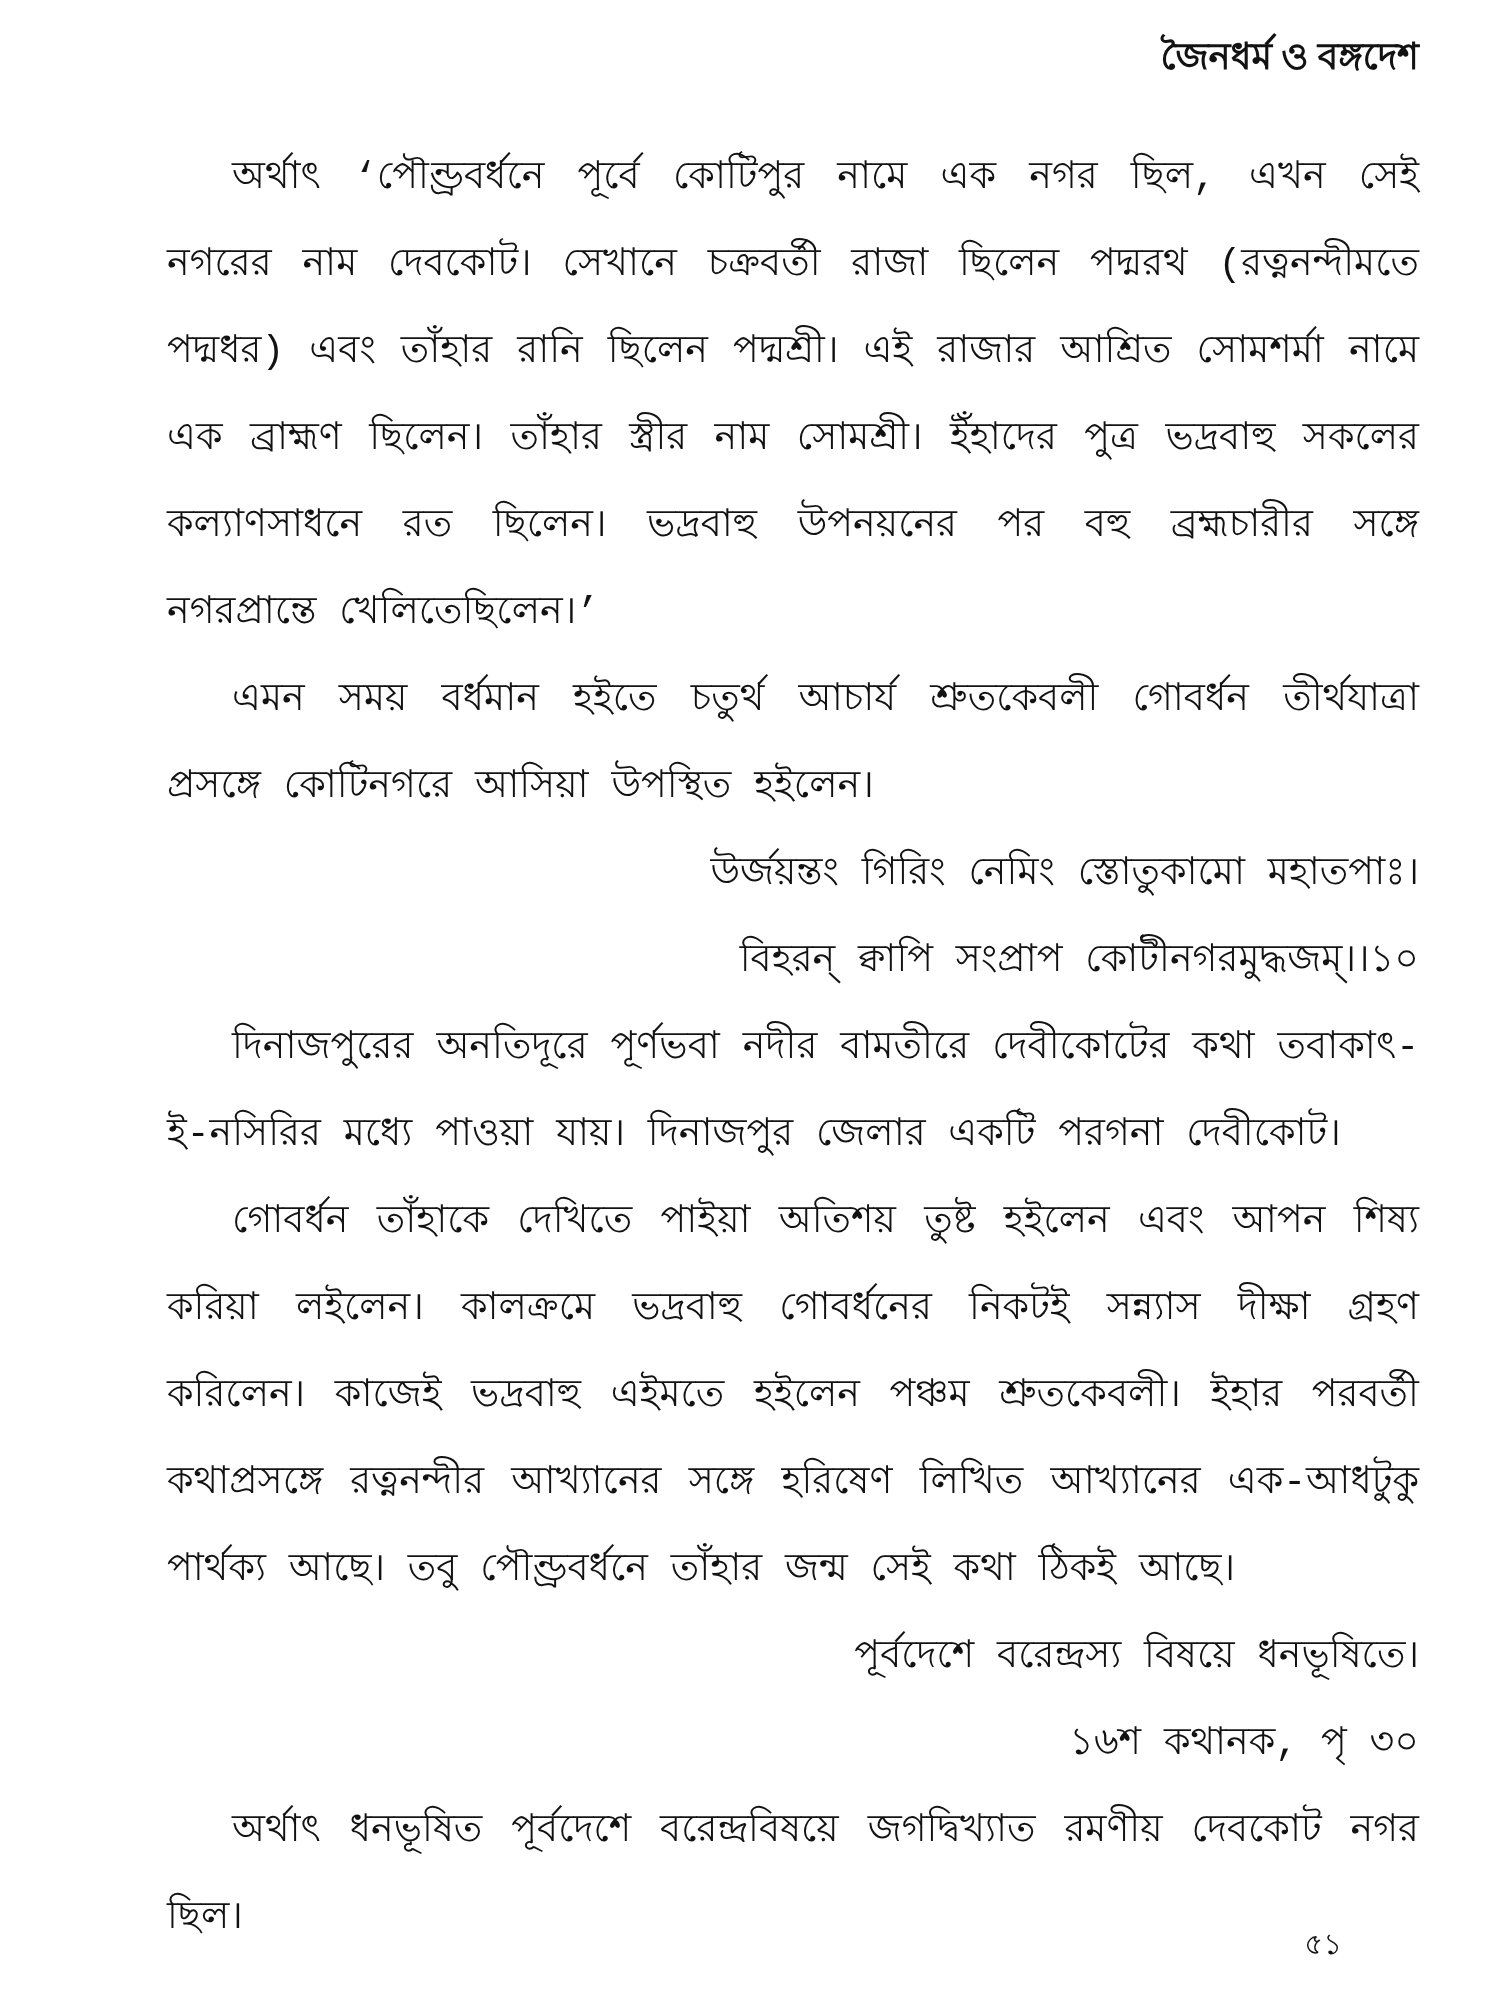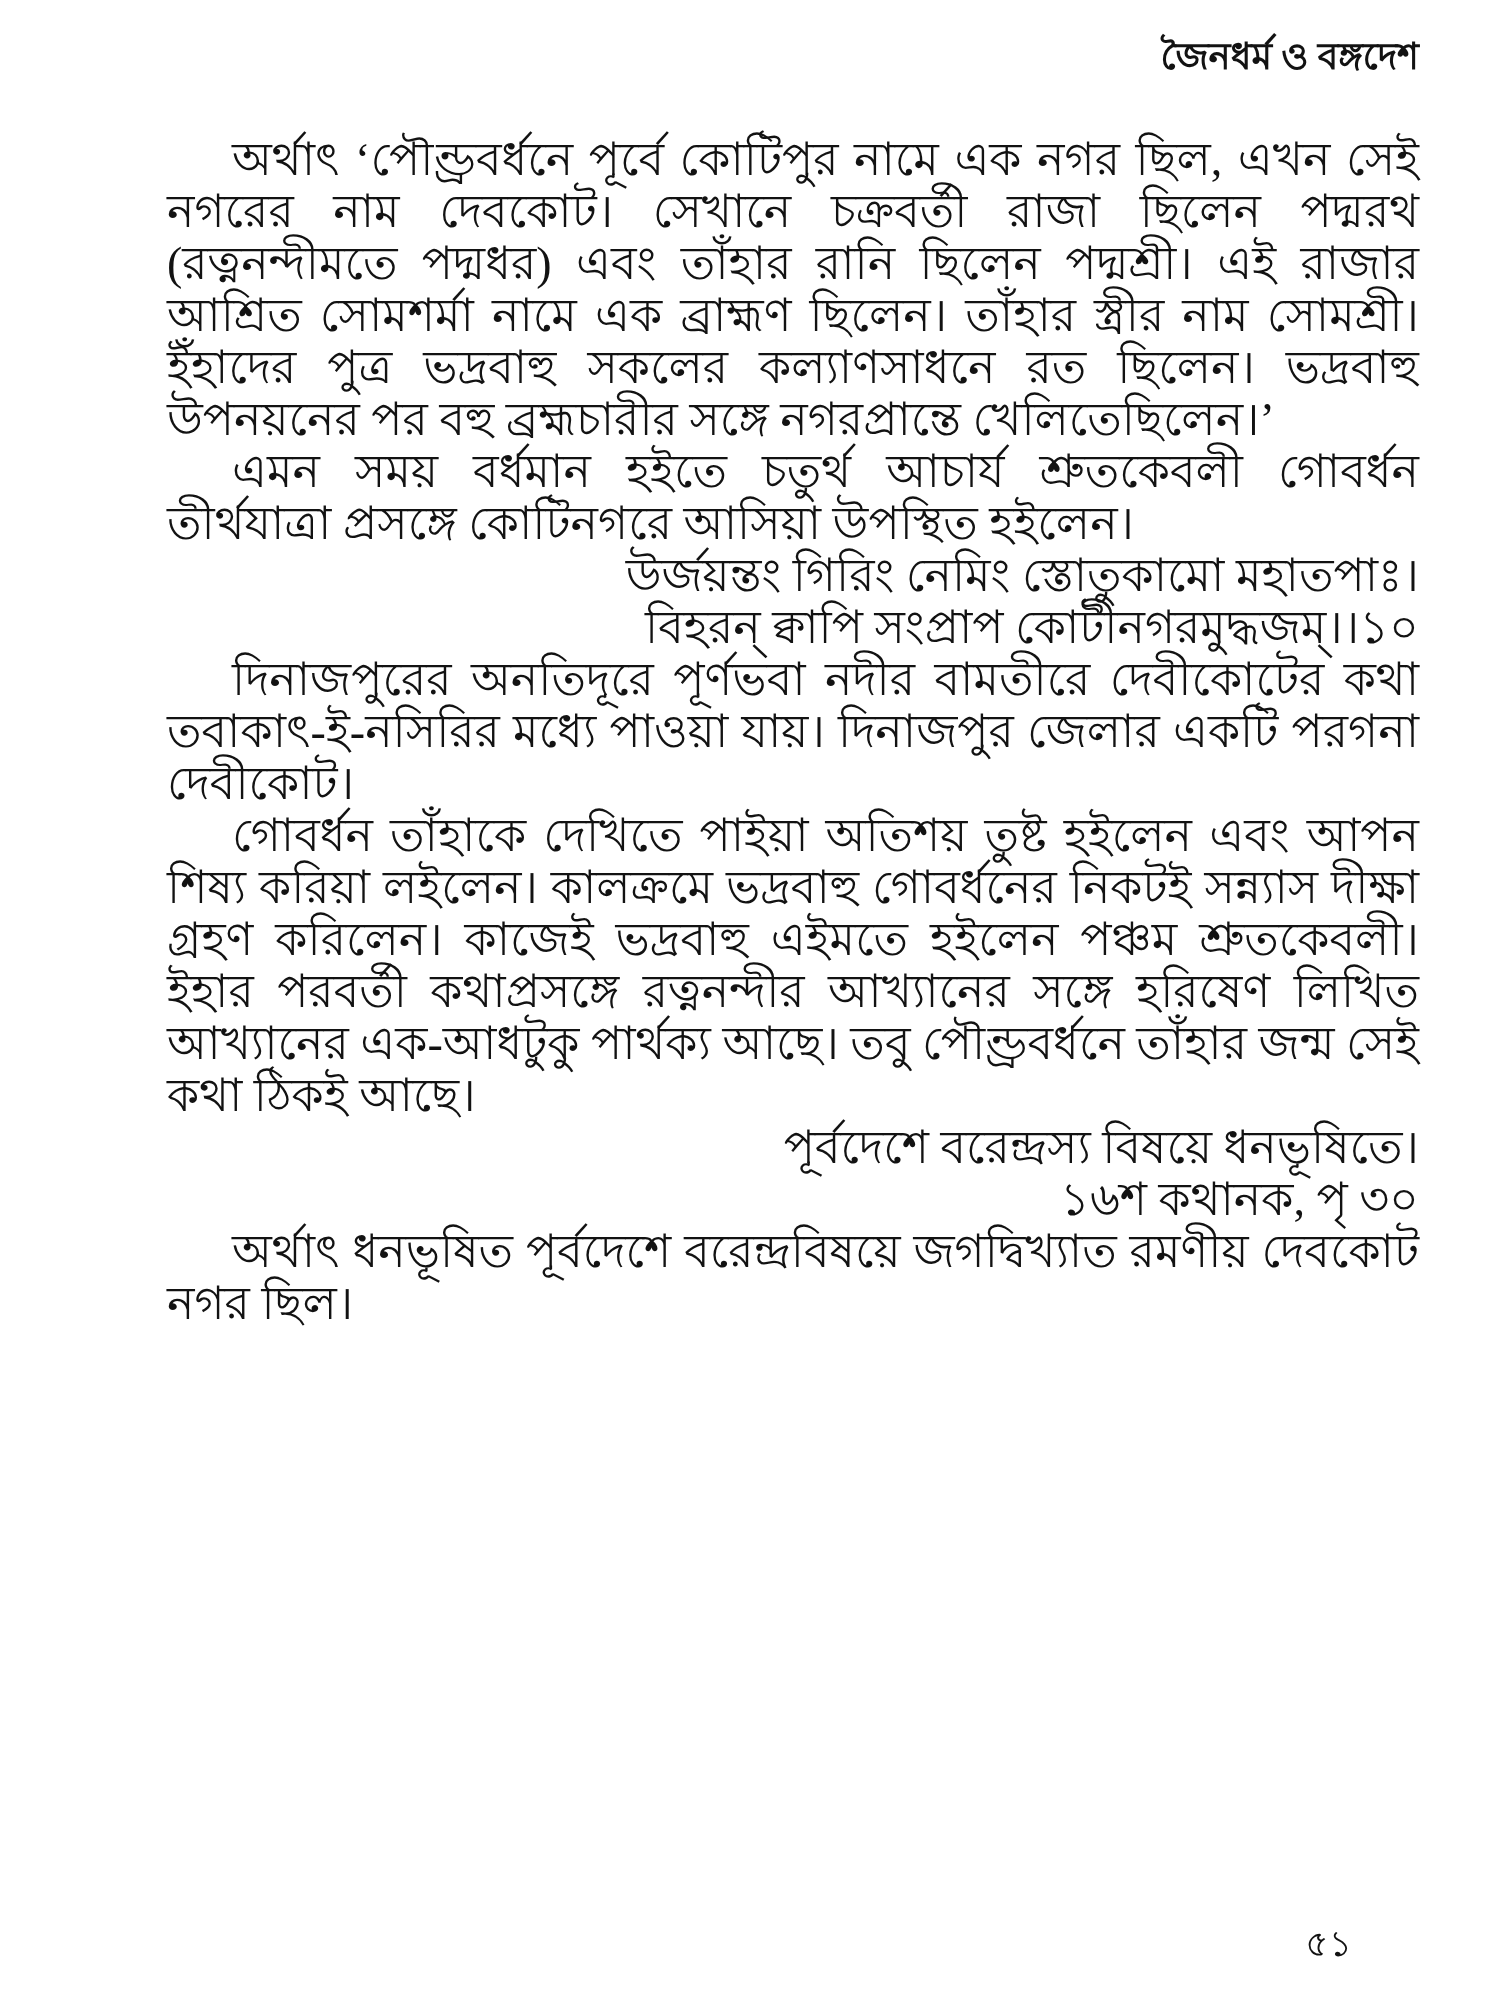--- a/index.html
+++ b/index.html
@@ -20,23 +20,24 @@
     overflow: hidden;
   }
   .page-header {
     text-align: right;
     font-weight: bold;
     font-size: 37px;
     line-height: 50px;
     margin-bottom: 52px;
   }
   .page-body {
-    font-size: 46px;
-    line-height: 52px;
+    font-size: 38px;
+    line-height: 87px;
     text-align: justify;
+    font-family: Liberation Mono, monospace;
   }
   p.para {
     margin: 0;
     text-indent: 65px;
   }
   .verse {
     padding-left: 160px;
   }
   .verse p {
     margin: 0;
@@ -45,23 +46,23 @@
   .attribution {
     margin: 0;
     padding-left: 660px;
     text-align: right;
   }
   .book-title {
     font-style: italic;
   }
   .page-number {
     position: absolute;
-    right: 148px;
+    right: 158px;
     bottom: 36px;
-    font-size: 36px;
+    font-size: 29px;
     line-height: 40px;
   }
 </style>
 </head>
 <body>
 
 <div class="page">
 
   <header class="page-header">
     <span>জৈনধর্ম ও বঙ্গদেশ</span>

